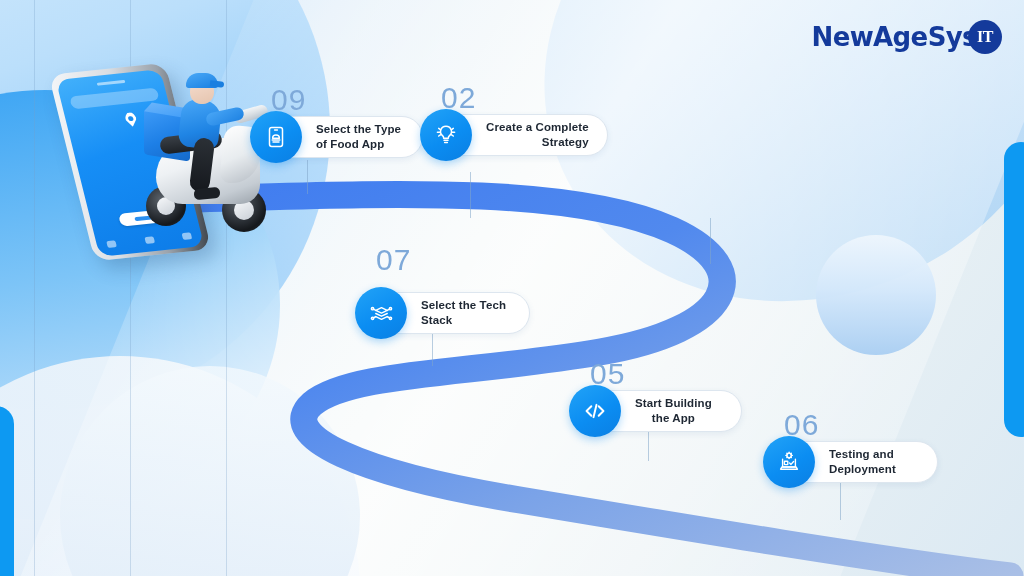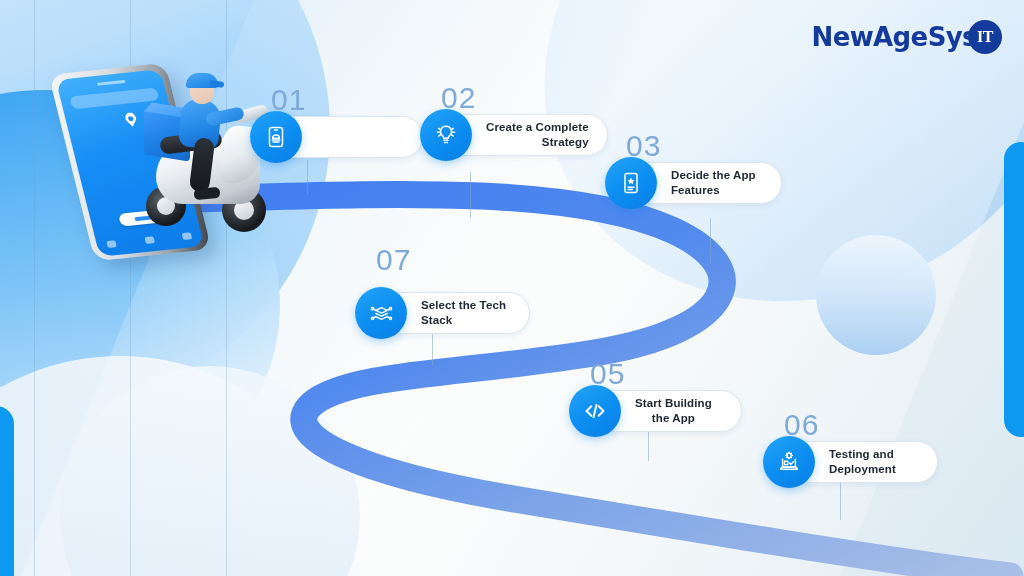--- a/index.html
+++ b/index.html
@@ -395,31 +395,33 @@
       <div class="rider-leg"></div>
       <div class="rider-foot"></div>
       <div class="rider-arm"></div>
       <div class="rider-head"></div>
       <div class="rider-cap"></div>
     </div>
   </div>
 
   <div class="connector" style="left:307px; top:160px; height:34px;"></div>
   <div class="step" style="left:255px; top:116px;">
-    <div class="step-num">01</div>
+    <div class="step-num">09</div>
     <div class="step-card">
       <div class="step-icon">
         <svg width="24" height="24" viewBox="0 0 24 24" fill="none" stroke="#ffffff" stroke-width="1.5" stroke-linecap="round" stroke-linejoin="round">
           <rect x="5.5" y="2.5" width="13" height="19" rx="2.2"></rect>
           <path d="M8.6 13.2h6.8c0-1.9-1.5-3.2-3.4-3.2S8.6 11.3 8.6 13.2z"></path>
           <line x1="8.2" y1="15.1" x2="15.8" y2="15.1"></line>
           <path d="M9 17h6"></path>
           <line x1="10.6" y1="5" x2="13.4" y2="5"></line>
         </svg>
       </div>
+      <div class="step-label">Select the Type
+of Food App</div>
     </div>
   </div>
 
   <div class="connector" style="left:470px; top:172px; height:46px;"></div>
   <div class="step" style="left:425px; top:114px;">
     <div class="step-num">02</div>
     <div class="step-card" style="min-width:160px;text-align:right;">
       <div class="step-icon">
         <svg width="24" height="24" viewBox="0 0 24 24" fill="none" stroke="#ffffff" stroke-width="1.5" stroke-linecap="round" stroke-linejoin="round">
           <path d="M12 3.2a5.4 5.4 0 0 0-3.3 9.7c.6.5.9 1.2.9 1.9v.5h4.8v-.5c0-.7.3-1.4.9-1.9A5.4 5.4 0 0 0 12 3.2z"></path>
@@ -432,35 +434,20 @@
           <line x1="4.7" y1="13" x2="6.4" y2="11.8"></line>
           <line x1="17.6" y1="11.8" x2="19.3" y2="13"></line>
         </svg>
       </div>
       <div class="step-label">Create a Complete
 Strategy</div>
     </div>
   </div>
 
   <div class="connector" style="left:710px; top:218px; height:46px;"></div>
-  <div class="step" style="left:610px; top:162px;">
-    <div class="step-num">03</div>
-    <div class="step-card" style="min-width:152px;">
-      <div class="step-icon">
-        <svg width="24" height="24" viewBox="0 0 24 24" fill="none" stroke="#ffffff" stroke-width="1.5" stroke-linecap="round" stroke-linejoin="round">
-          <rect x="6" y="2.4" width="12" height="19.2" rx="2"></rect>
-          <path d="M12 6.6l1.1 2.2 2.4.35-1.75 1.7.42 2.4L12 12.1l-2.17 1.15.42-2.4L8.5 9.15l2.4-.35L12 6.6z" fill="#ffffff" stroke="none"></path>
-          <line x1="9" y1="16.3" x2="15" y2="16.3"></line>
-          <line x1="9" y1="18.4" x2="13.2" y2="18.4"></line>
-        </svg>
-      </div>
-      <div class="step-label">Decide the App
-Features</div>
-    </div>
-  </div>
 
   <div class="connector" style="left:432px; top:330px; height:36px;"></div>
   <div class="step" style="left:360px; top:276px;">
     <div class="step-num">07</div>
     <div class="step-card" style="min-width:150px;margin-top:16px;">
       <div class="step-icon">
         <svg width="25" height="25" viewBox="0 0 24 24" fill="none" stroke="#ffffff" stroke-width="1.4" stroke-linecap="round" stroke-linejoin="round">
           <path d="M12 6.4 6.5 9 12 11.6 17.5 9 12 6.4z"></path>
           <path d="M6.5 12 12 14.6 17.5 12"></path>
           <path d="M6.5 15 12 17.6 17.5 15"></path>

